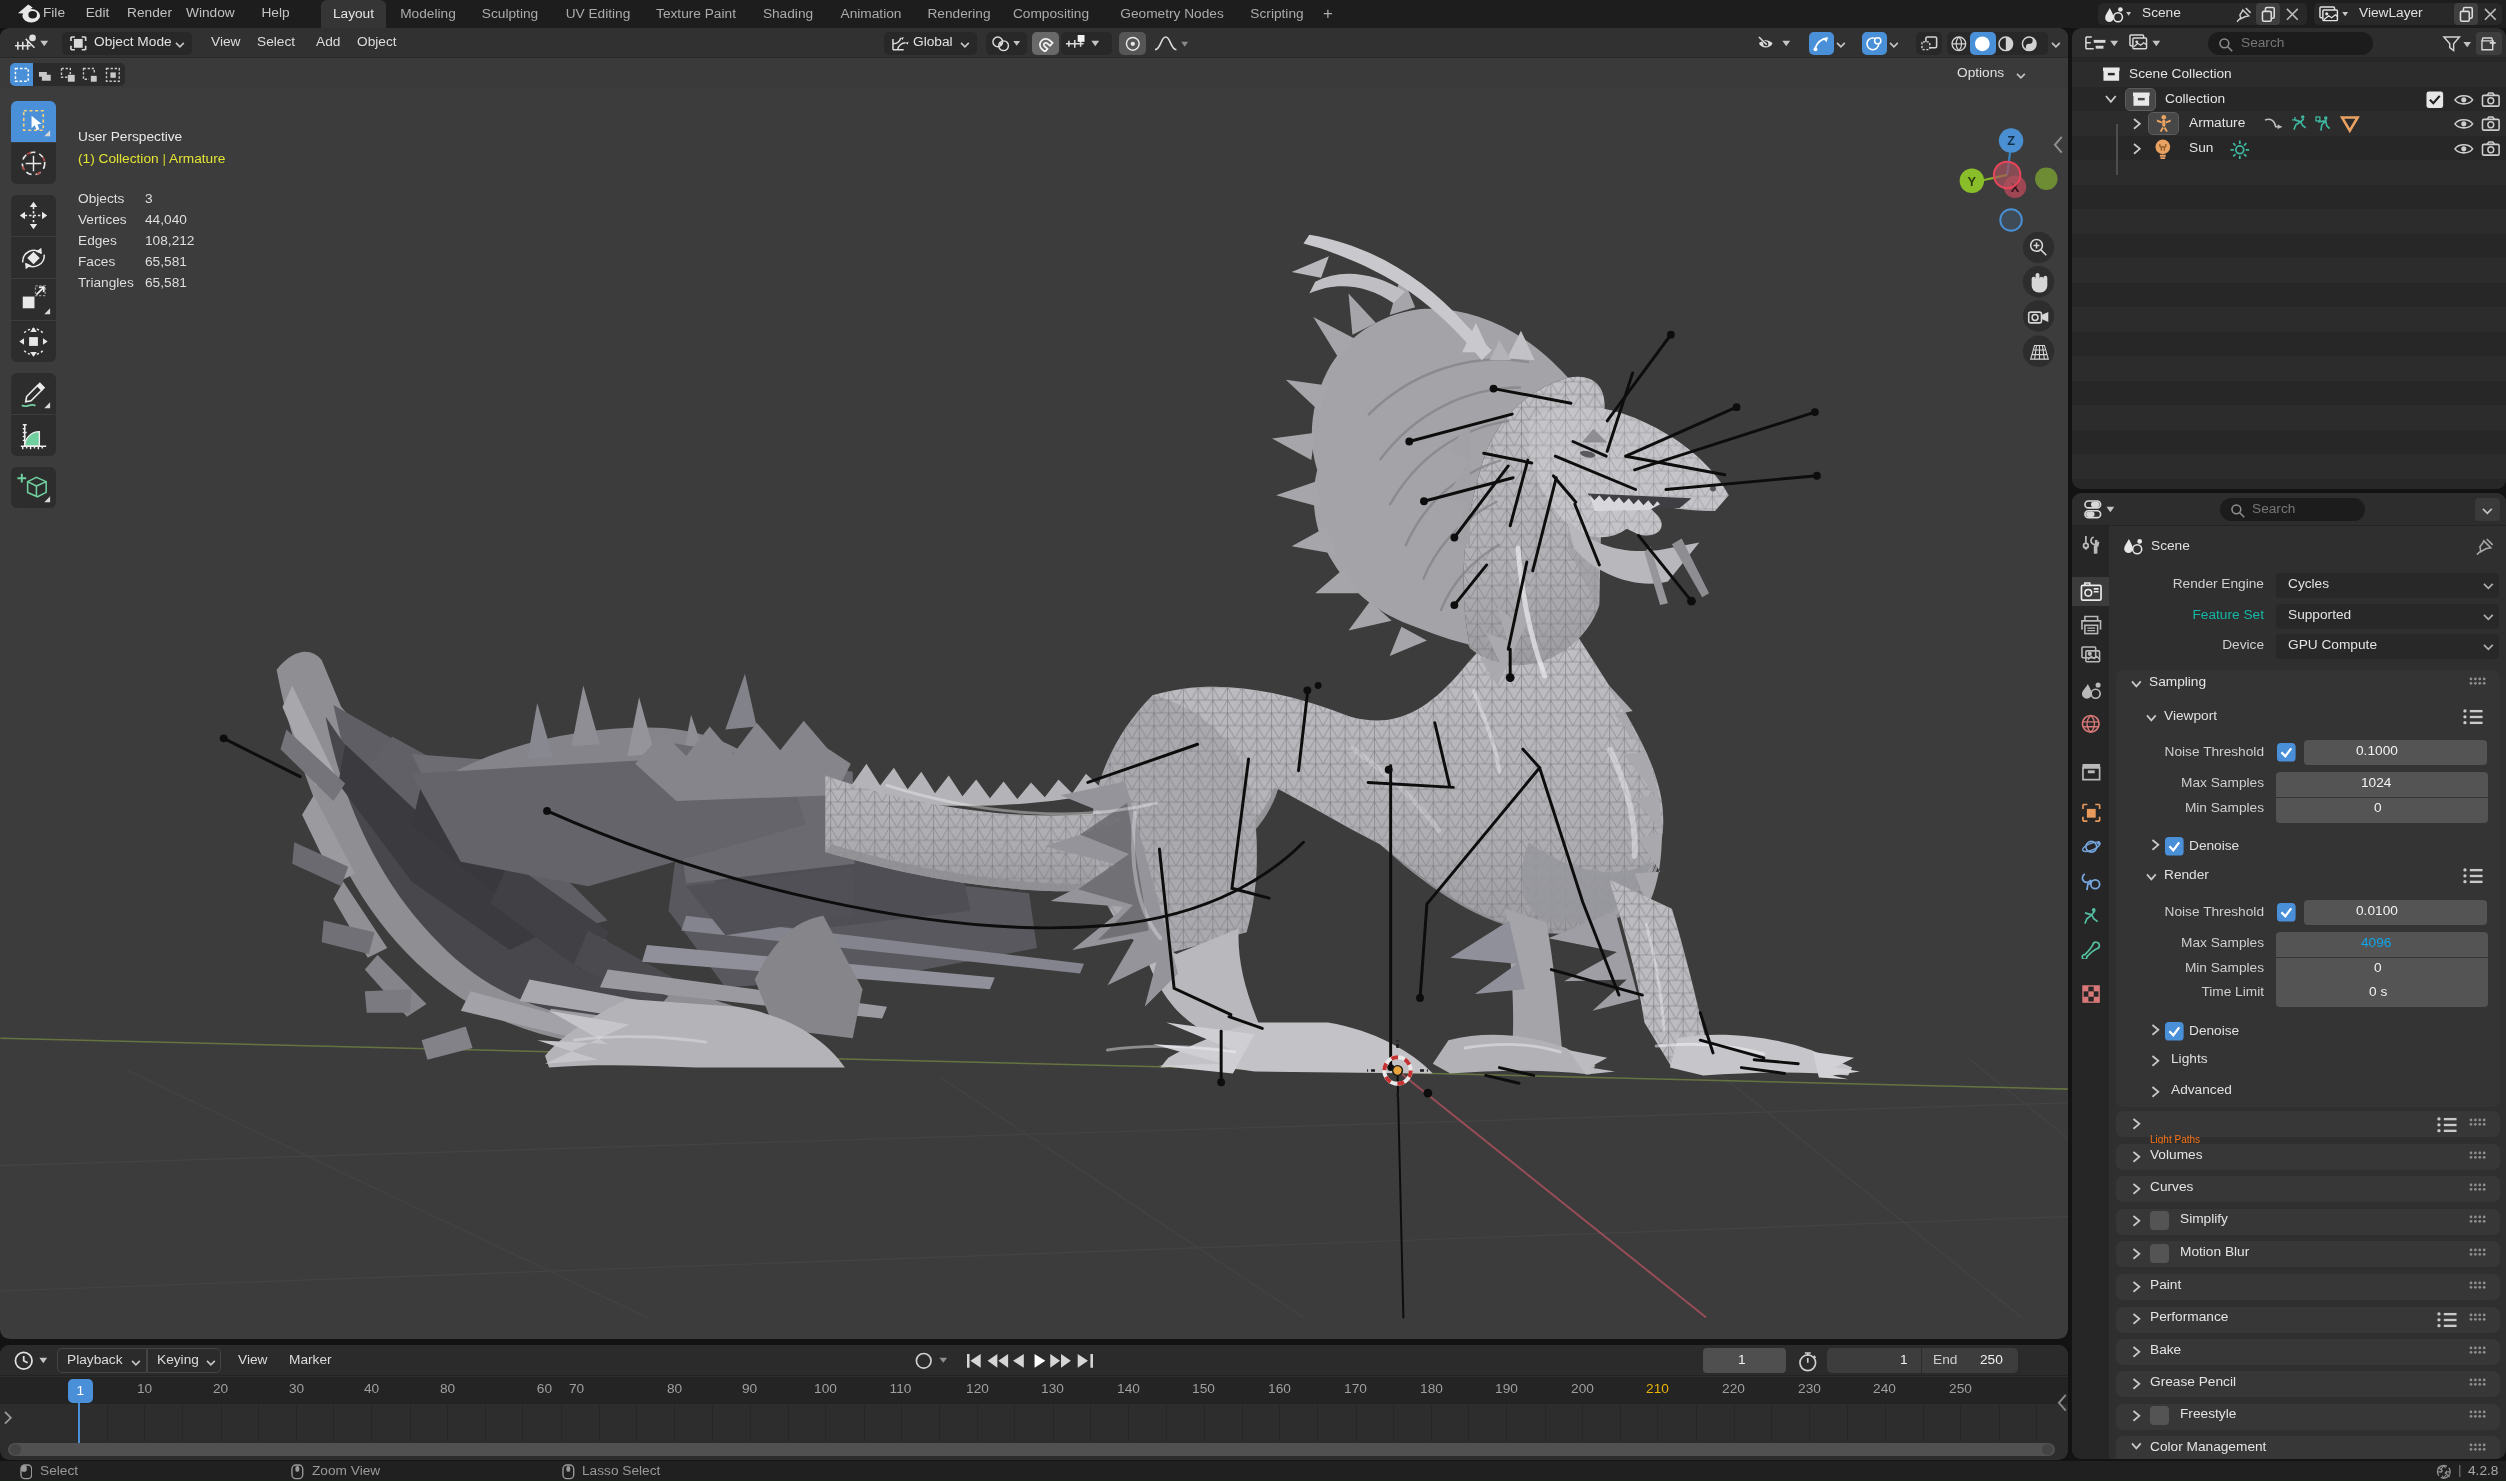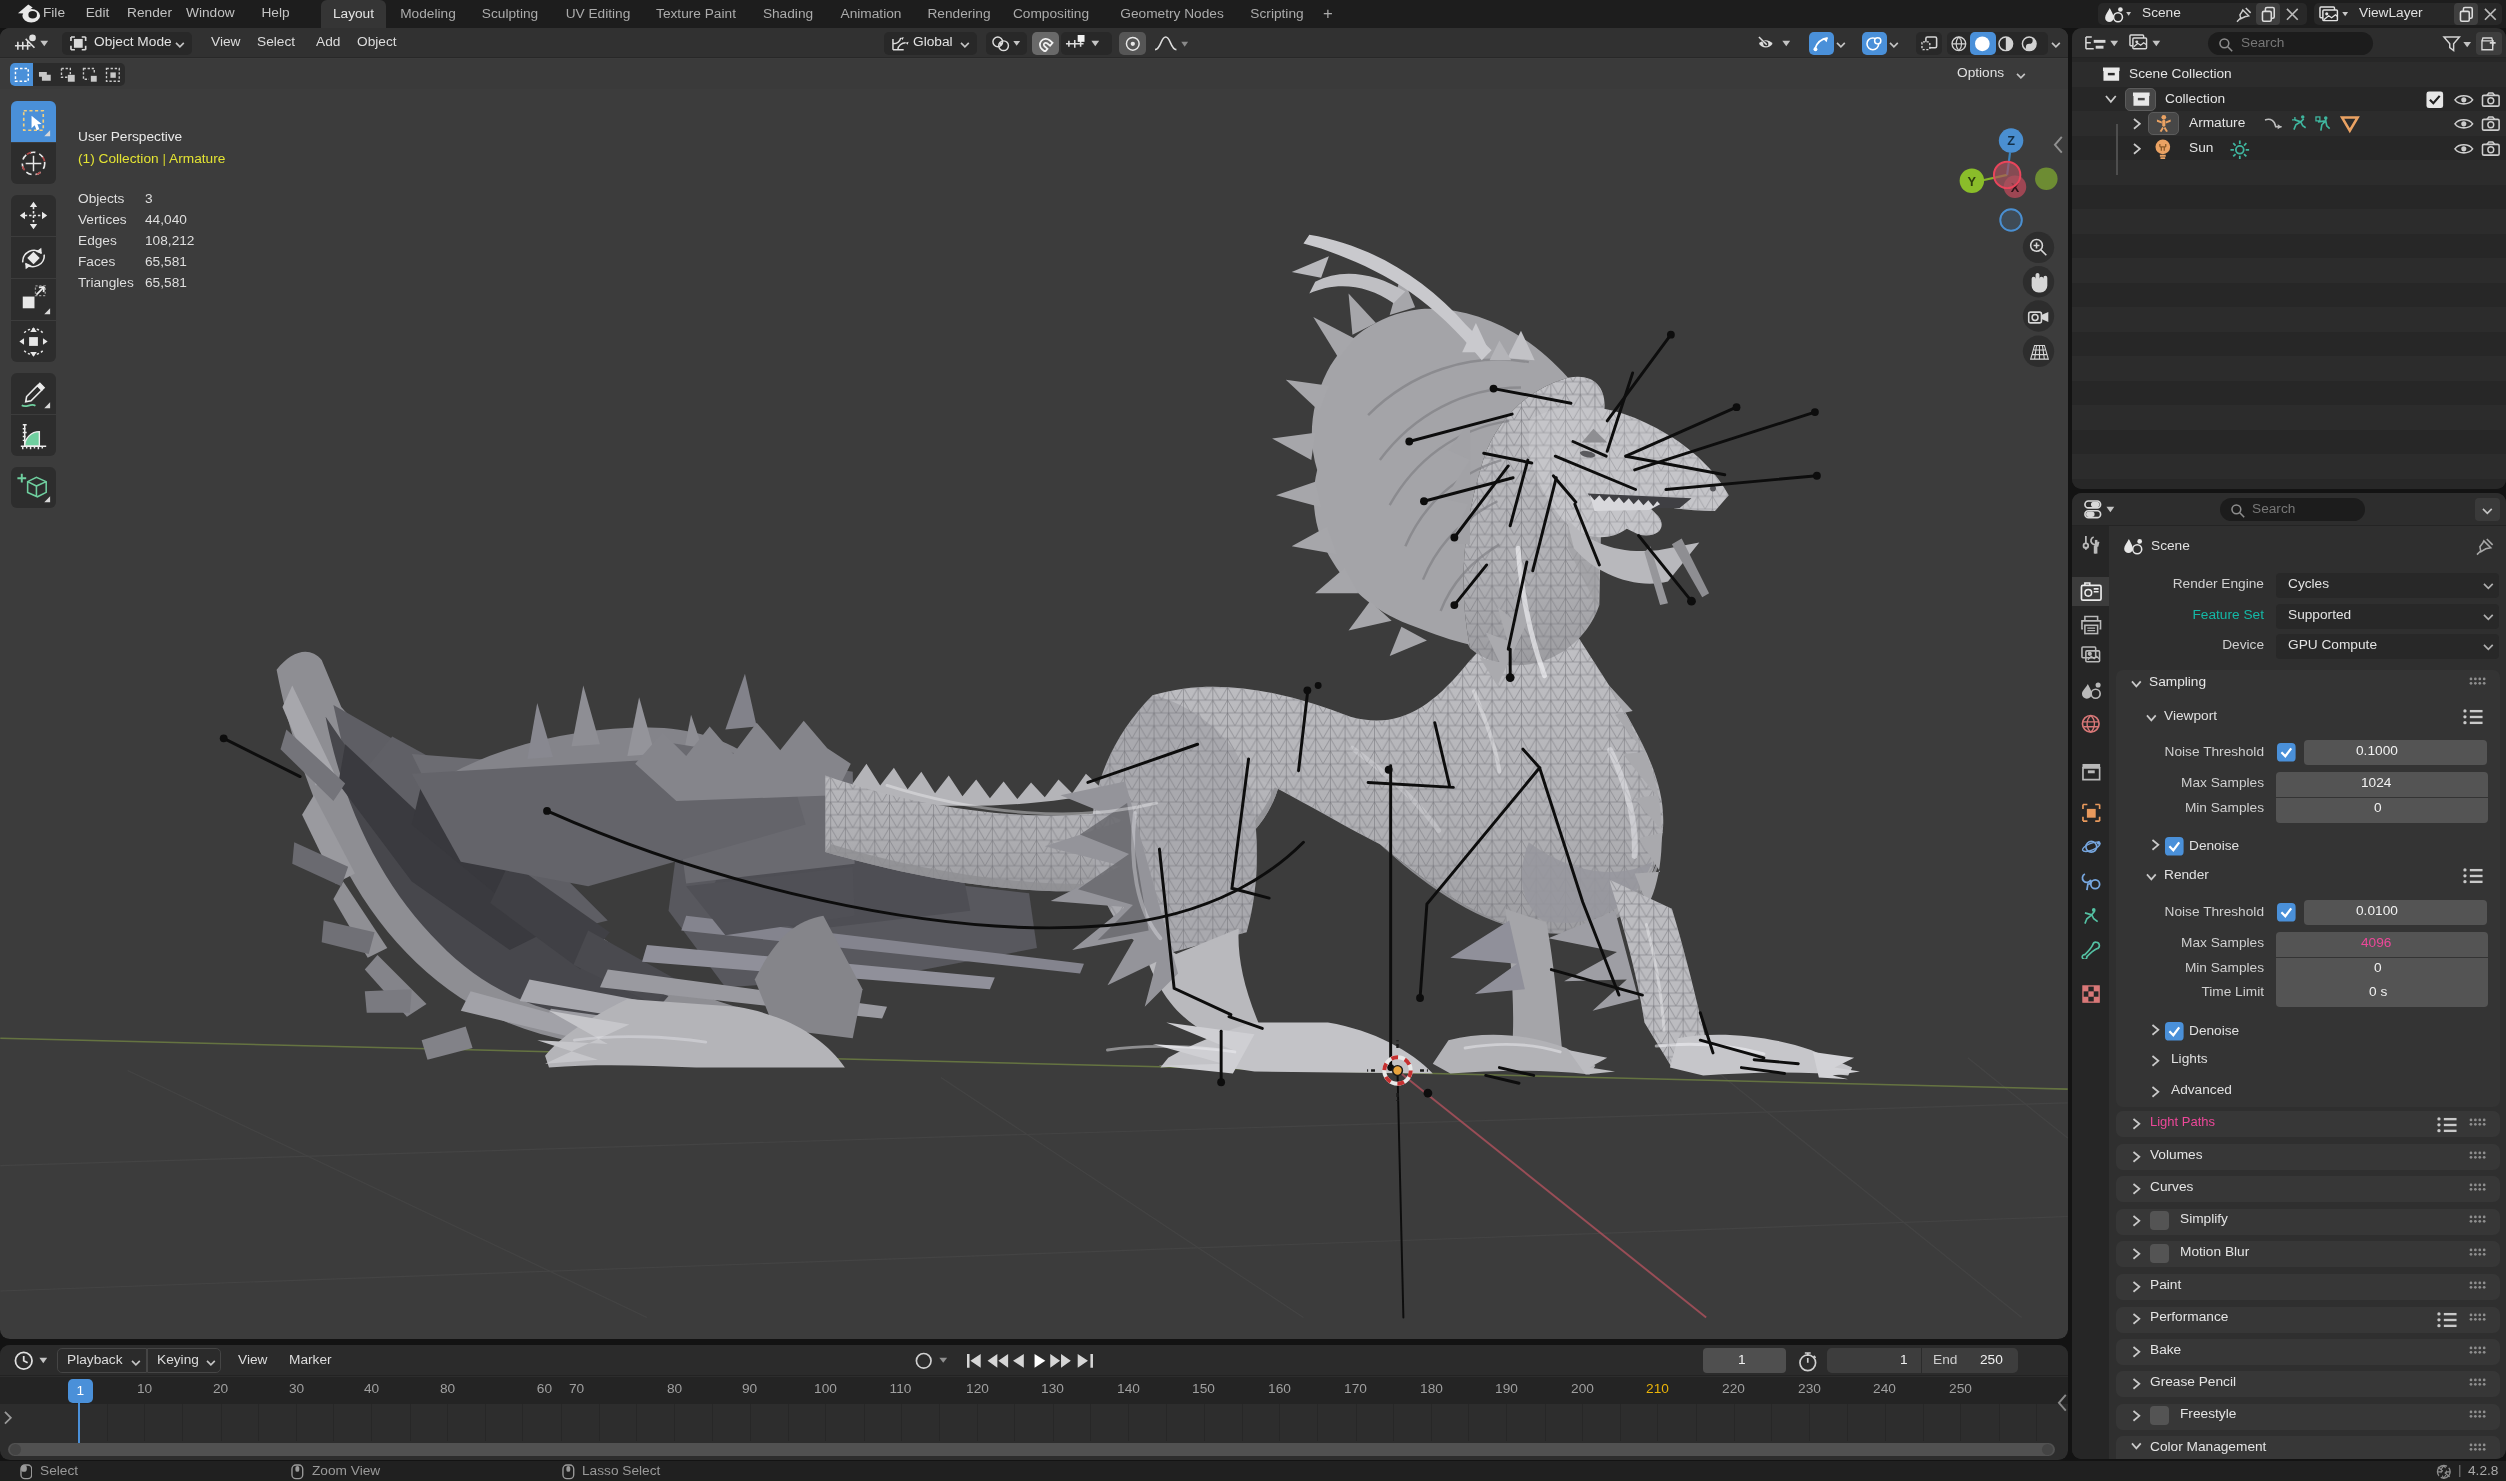--- a/index.html
+++ b/index.html
@@ -944,21 +944,21 @@
       </svg>
     <span class="abs" style="right:242px;top:411px;font-size:13.7px;color:#cfcfcf">Noise Threshold</span>
     <svg class="abs" style="left:204px;top:409px" width="20.6" height="20.6" viewBox="0 0 21 21">
       <rect x="1" y="1" width="19" height="19" rx="4" fill="#4a90d9"></rect>
       <path d="M5.5,10.5 l4,4 L15.5,6.5" stroke="#fff" stroke-width="2.3" fill="none"></path>
     </svg>
     <div class="abs" style="left:232px;top:407px;width:183px;height:24.5px;background:#545454;border-radius:3.9px"></div>
     <span class="abs" style="left:284px;top:410px;font-size:13.7px;color:#f2f2f2">0.0100</span>
     <span class="abs" style="right:242px;top:442px;font-size:13.7px;color:#cfcfcf">Max Samples</span>
     <div class="abs" style="left:204px;top:439px;width:212px;height:24.5px;background:#545454;border-radius:3.9px 3.9px 0 0"></div>
-    <span class="abs" style="left:289px;top:442px;font-size:13.7px;color:#ec4899">4096</span>
+    <span class="abs" style="left:289px;top:442px;font-size:13.7px;color:#0ea5e9">4096</span>
     <span class="abs" style="right:242px;top:467px;font-size:13.7px;color:#cfcfcf">Min Samples</span>
     <div class="abs" style="left:204px;top:465px;width:212px;height:24.5px;background:#545454"></div>
     <span class="abs" style="left:302px;top:467px;font-size:13.7px;color:#f2f2f2">0</span>
     <span class="abs" style="right:242px;top:491px;font-size:13.7px;color:#cfcfcf">Time Limit</span>
     <div class="abs" style="left:204px;top:489px;width:212px;height:24.5px;background:#545454;border-radius:0 0 3.9px 3.9px"></div>
     <span class="abs" style="left:297px;top:491px;font-size:13.7px;color:#f2f2f2">0 s</span>
     <svg class="abs" style="left:78px;top:530px" width="10.8" height="13.7" viewBox="0 0 11 14">
         <path d="M2.5,2 L8.5,7 L2.5,12" stroke="#c9c9c9" stroke-width="1.8" fill="none"></path>
       </svg>
     <svg class="abs" style="left:92px;top:528px" width="20.6" height="20.6" viewBox="0 0 21 21">
@@ -972,21 +972,21 @@
     <span class="abs" style="left:99px;top:558px;font-size:13.7px;color:#e0e0e0">Lights</span>
     <svg class="abs" style="left:78px;top:592px" width="10.8" height="13.7" viewBox="0 0 11 14">
         <path d="M2.5,2 L8.5,7 L2.5,12" stroke="#c9c9c9" stroke-width="1.8" fill="none"></path>
       </svg>
     <span class="abs" style="left:99px;top:589px;font-size:13.7px;color:#e0e0e0">Advanced</span>
 
     <div class="abs" style="left:44px;top:618px;width:384px;height:25.5px;background:#373737;border-radius:6.9px"></div>
     <svg class="abs" style="left:59px;top:624px" width="10.8" height="13.7" viewBox="0 0 11 14">
         <path d="M2.5,2 L8.5,7 L2.5,12" stroke="#c9c9c9" stroke-width="1.8" fill="none"></path>
       </svg>
-    <span class="abs" style="left:78px;top:621px;font-size:13px;color:#ec4899">Light Paths</span>
+    <span class="abs" style="left:78px;top:641px;font-size:10px;color:#f97316">Light Paths</span>
     <svg class="abs" style="left:364px;top:623px" width="23.5" height="17.6" viewBox="0 0 24 18">
         <g fill="#c9c9c9">
           <circle cx="3" cy="3" r="1.7"></circle>
           <circle cx="3" cy="9" r="1.7"></circle>
           <circle cx="3" cy="15" r="1.7"></circle>
           <rect x="8" y="2" width="13" height="2.4"></rect>
           <rect x="8" y="8" width="13" height="2.4"></rect>
           <rect x="8" y="14" width="13" height="2.4"></rect>
         </g>
       </svg>

